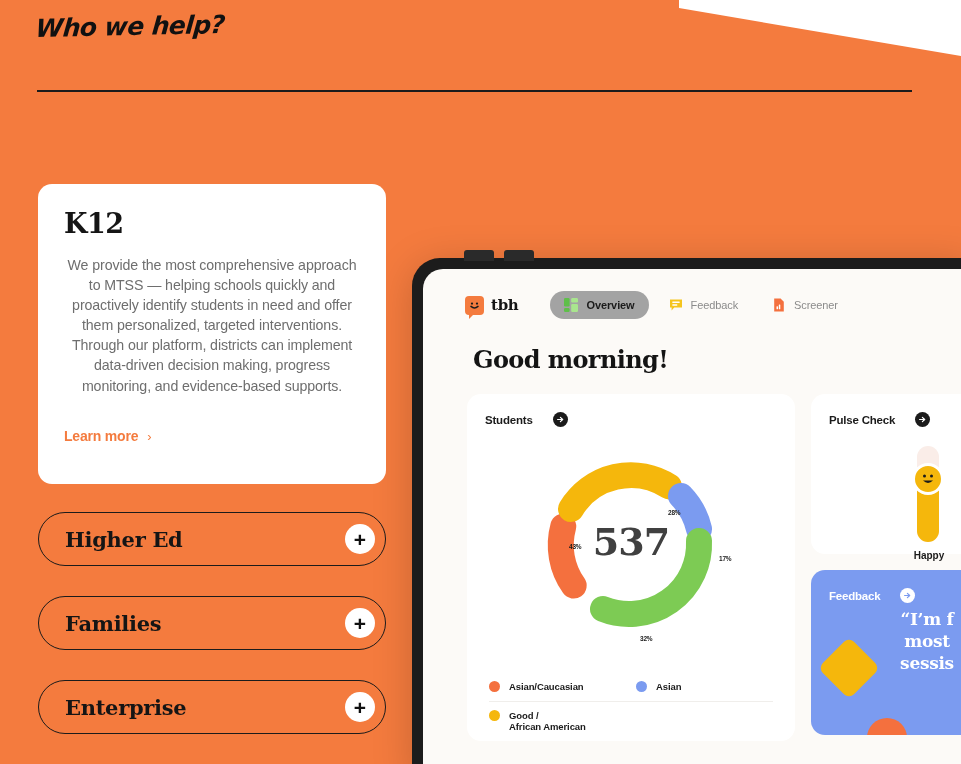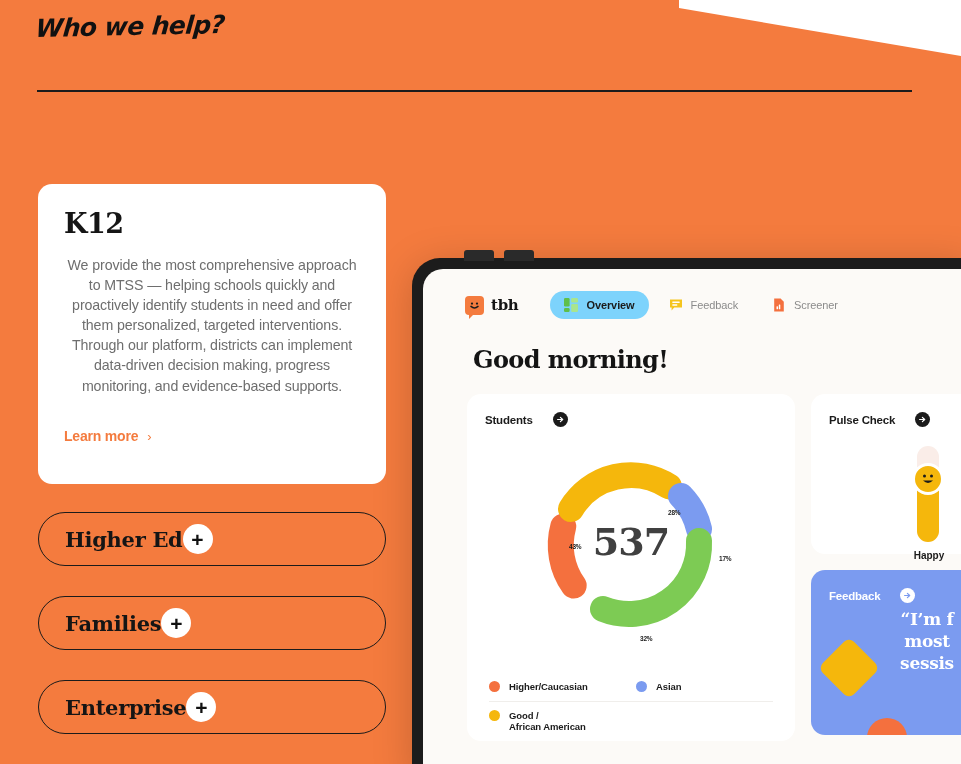--- a/index.html
+++ b/index.html
@@ -64,21 +64,21 @@
   .accordion{
     position:absolute; left:38px; top:512px;
     width:348px; z-index:6;
   }
   .acc-item{
     height:54px; margin-bottom:30px;
     border:1.6px solid #1b1b1b; border-radius:27px;
     background:#F47B3E;
     display:flex; align-items:center;
     padding:0 10px 0 26px;
-    justify-content:flex-start;
+    justify-content:space-between;
   }
   .acc-label{
     font-family:"DejaVu Serif", serif;
     font-size:21px; font-weight:700; color:#151515;
     letter-spacing:-0.3px;
   }
   .acc-plus{
     width:30px; height:30px; border-radius:50%;
     background:#fff; color:#111;
     display:flex; align-items:center; justify-content:center;
@@ -132,21 +132,21 @@
     font-size:15px; font-weight:700; color:#141414;
     letter-spacing:-0.3px;
   }
   .navtabs{ display:flex; align-items:center; margin-left:32px; gap:6px; }
   .navtab{
     display:flex; align-items:center; gap:8px;
     padding:7px 14px; border-radius:16px;
     font-size:11px; color:#8b8b8b; letter-spacing:-0.1px;
     white-space:nowrap;
   }
-  .navtab.active{ background:#7dd3fc; color:#1b1b1b; font-weight:700; }
+  .navtab.active{ background:#a3a3a3; color:#1b1b1b; font-weight:700; }
   .tab-ico{ width:14px; height:14px; display:block; }
 
   .greeting{
     font-family:"DejaVu Serif", serif;
     font-size:24px; font-weight:700; color:#141414;
     letter-spacing:-0.6px;
     padding:26px 0 0 50px;
   }
 
   
@@ -367,21 +367,21 @@
           <div class="pct" style="left:183px; top:76px;">28%</div>
           <div class="pct" style="left:234px; top:122px;">17%</div>
           <div class="pct" style="left:155px; top:202px;">32%</div>
           <div class="pct" style="left:84px; top:110px;">43%</div>
         </div>
 
         <div class="legend">
           <div class="legend-row">
             <div class="legend-item">
               <span class="swatch" style="background:#F4703E"></span>
-              <span>Higher/Caucasian</span>
+              <span>Asian/Caucasian</span>
             </div>
             <div class="legend-item">
               <span class="swatch" style="background:#7B9BF0"></span>
               <span>Asian</span>
             </div>
           </div>
           <div class="legend-row">
             <div class="legend-item">
               <span class="swatch" style="background:#F5B70C"></span>
               <span>

